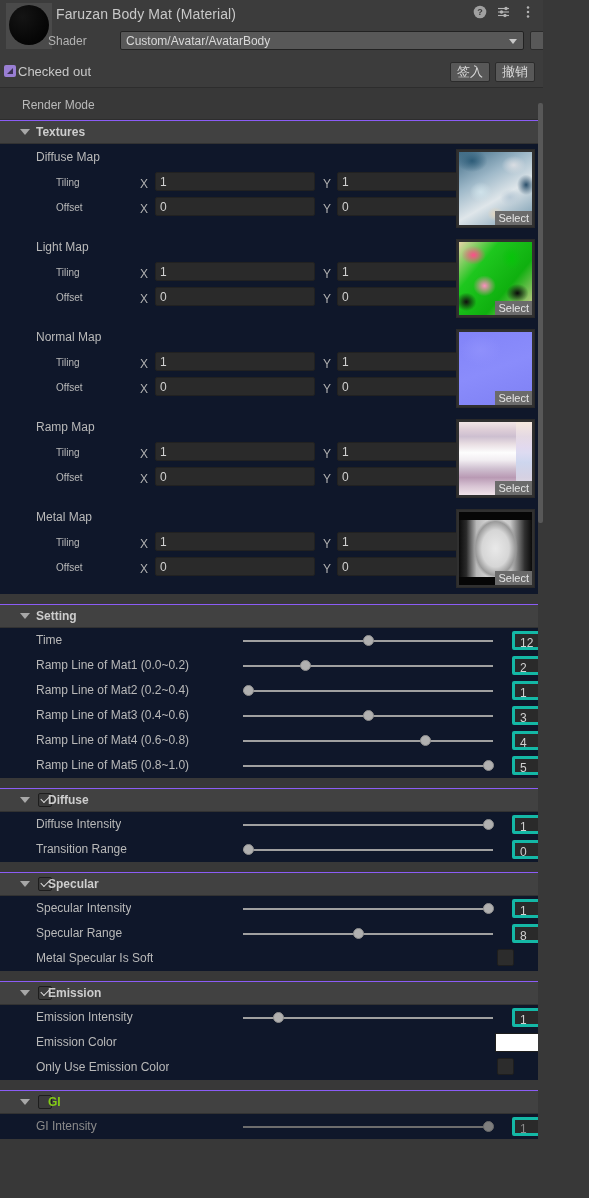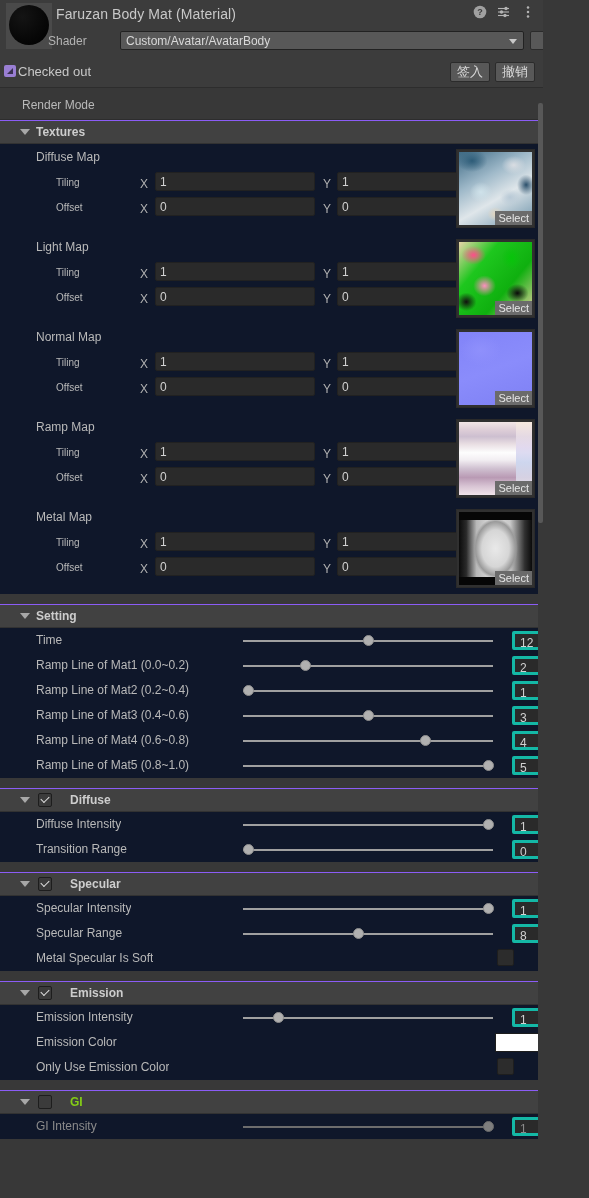--- a/index.html
+++ b/index.html
@@ -201,21 +201,21 @@
     border-top: 6px solid #a8a8a8;
   }
   .group-title {
     position: absolute;
     top: 4px;
     font-size: 12px;
     font-weight: bold;
     color: #cdcdcd;
   }
   .group-title.t-plain { left: 36px; }
-  .group-title.t-check { left: 70px; text-align: right; }
+  .group-title.t-check { left: 48px; text-align: right; }
   .group-title.dim { color: #84cc16; }
 
   .gchk {
     position: absolute;
     left: 38px; top: 4px;
     width: 14px; height: 14px;
     background: #3b3b3b;
     border: 1px solid #1d1d1d;
     border-radius: 2px;
     box-sizing: border-box;

